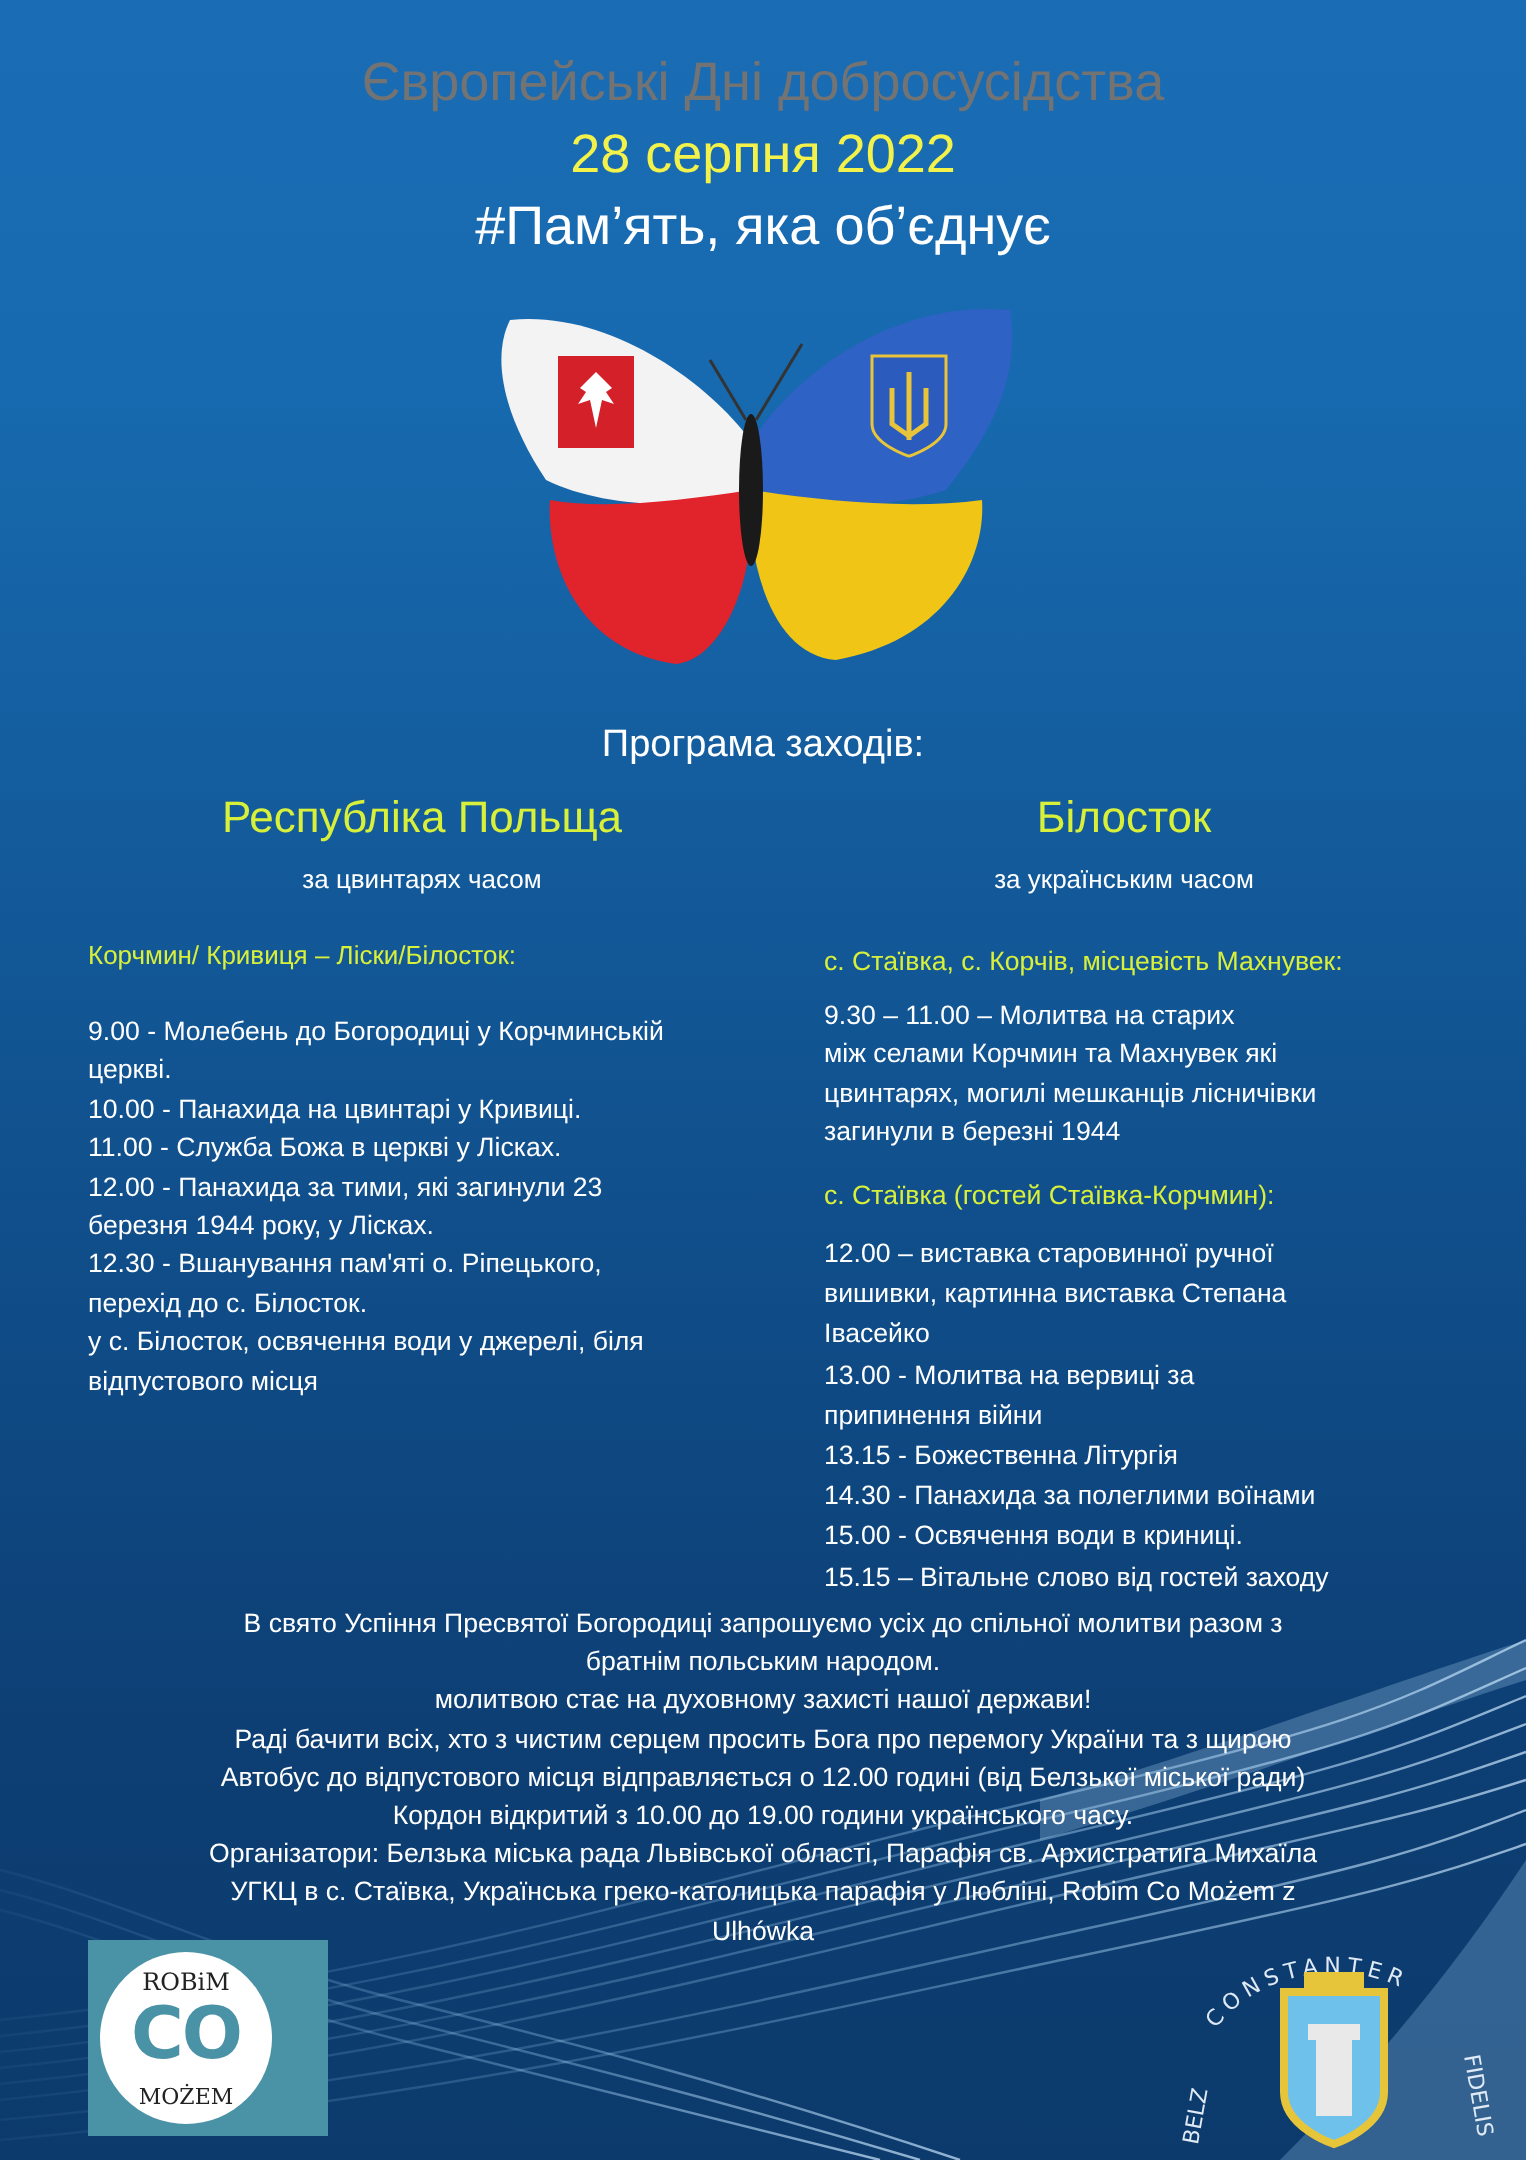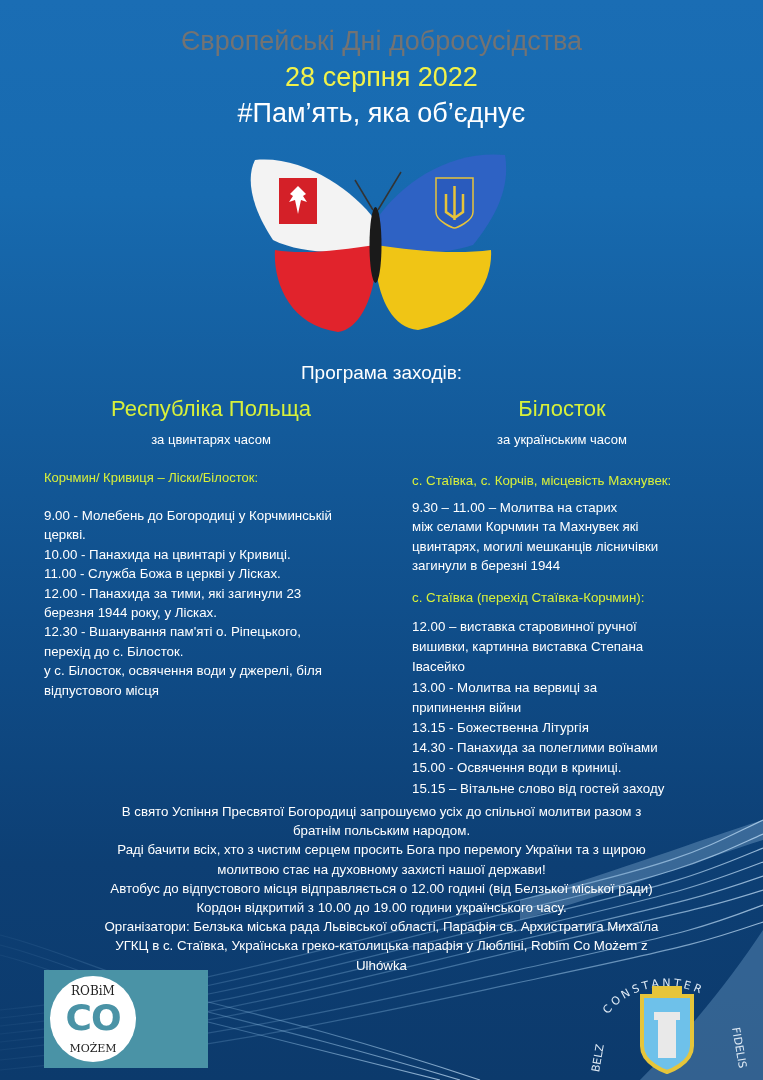--- a/index.html
+++ b/index.html
@@ -17,21 +17,21 @@
   .title3 { top: 98px; font-size: 27px; color: #ffffff; }
   .butterfly { left: 243px; top: 150px; width: 265px; height: 185px; }
   .program-head { top: 362px; font-size: 19px; color: #ffffff; }
   .col-title { font-size: 22px; color: #d8f03a; text-align: center; }
   .col-sub { font-size: 13px; color: #ffffff; text-align: center; }
   .loc { font-size: 13px; color: #d8f03a; }
   .sched { font-size: 13.3px; line-height: 19.4px; color: #ffffff; }
   .left-col { left: 44px; width: 350px; }
   .right-col { left: 412px; width: 330px; }
   .bottom-text { top: 802px; font-size: 13.3px; line-height: 19.2px; color: #ffffff; }
-  .robim { left: 44px; top: 970px; width: 120px; height: 98px; background: #4a93a6; padding-left: 44px; }
+  .robim { left: 44px; top: 970px; width: 120px; height: 98px; background: #4a93a6; }
   .belz { left: 582px; top: 966px; width: 170px; height: 112px; }
 </style>
 </head>
 <body>
 
 <svg class="bg-waves" viewBox="0 0 763 1080" xmlns="http://www.w3.org/2000/svg">
   <defs>
     <linearGradient id="wv" x1="0" y1="0" x2="1" y2="0">
       <stop offset="0" stop-color="#9fd0f5" stop-opacity="0.05"></stop>
       <stop offset="0.6" stop-color="#9fd0f5" stop-opacity="0.35"></stop>
@@ -101,38 +101,38 @@
 
 <div class="layer col-title" style="left:395px; width:334px; top:396px;">Білосток</div>
 <div class="layer col-sub" style="left:395px; width:334px; top:432px;">за українським часом</div>
 <div class="layer loc right-col" style="top:473px; font-size:13.3px;">с. Стаївка, с. Корчів, місцевість Махнувек:</div>
 <div class="layer sched right-col" style="top:498px;">
   <div>9.30 – 11.00 – Молитва на старих</div>
   <div>між селами Корчмин та Махнувек які</div>
   <div>цвинтарях, могилі мешканців лісничівки</div>
   <div>загинули в березні 1944</div>
 </div>
-<div class="layer loc right-col" style="top:590px; font-size:13.3px;">с. Стаївка (перехід  Стаївка-Корчмин):</div>
+<div class="layer loc right-col" style="top:590px; font-size:13.3px;">с. Стаївка (гостей  Стаївка-Корчмин):</div>
 <div class="layer sched right-col" style="top:617px; line-height:20.2px;">
   <div>12.00 – виставка старовинної ручної</div>
   <div>вишивки, картинна виставка Степана</div>
   <div>Івасейко</div>
   <div>13.00  -  Молитва на вервиці за</div>
   <div>припинення війни</div>
   <div>13.15 -  Божественна Літургія</div>
   <div>14.30 - Панахида за полеглими воїнами</div>
   <div>15.00 - Освячення води в криниці.</div>
   <div>15.15 – Вітальне слово від гостей заходу</div>
 </div>
 
 <div class="layer center bottom-text">
   <div>В свято Успіння Пресвятої Богородиці запрошуємо усіх до спільної молитви разом з</div>
   <div>братнім польським народом.</div>
+  <div>молитвою стає на духовному захисті нашої держави!</div>
   <div>Раді бачити всіх, хто з чистим серцем просить Бога про перемогу України та з щирою</div>
-  <div>молитвою стає на духовному захисті нашої держави!</div>
   <div>Автобус до відпустового місця відправляється о 12.00 годині (від Белзької  міської ради)</div>
   <div>Кордон відкритий з 10.00 до 19.00 години українського часу.</div>
   <div>Організатори: Белзька міська рада Львівської області, Парафія св. Архистратига Михаїла</div>
   <div>УГКЦ в с. Стаївка, Українська греко-католицька парафія у Любліні, Robim Co Możem z</div>
   <div>Ulhówka</div>
 </div>
 
 <div class="layer robim">
   <div style="position:absolute; left:6px; top:6px; width:86px; height:86px; border-radius:50%; background:#ffffff;"></div>
   <div style="position:absolute; left:0; width:98px; top:14px; text-align:center; font-family:'DejaVu Serif', serif; font-size:12px; color:#222;">ROBiM</div>

